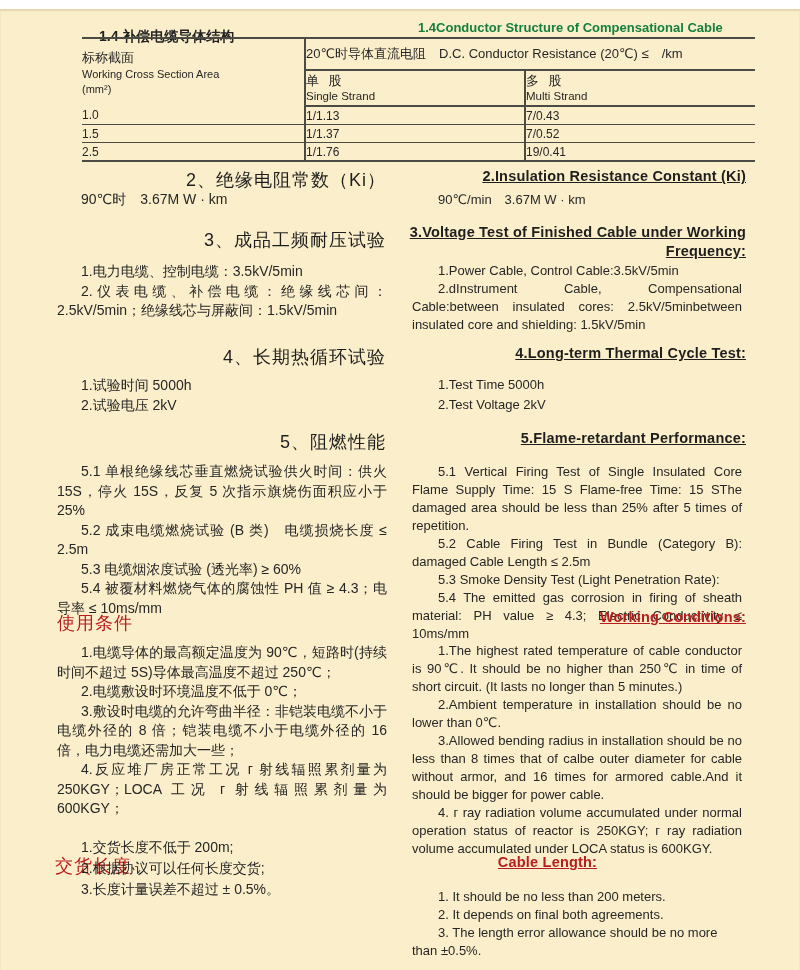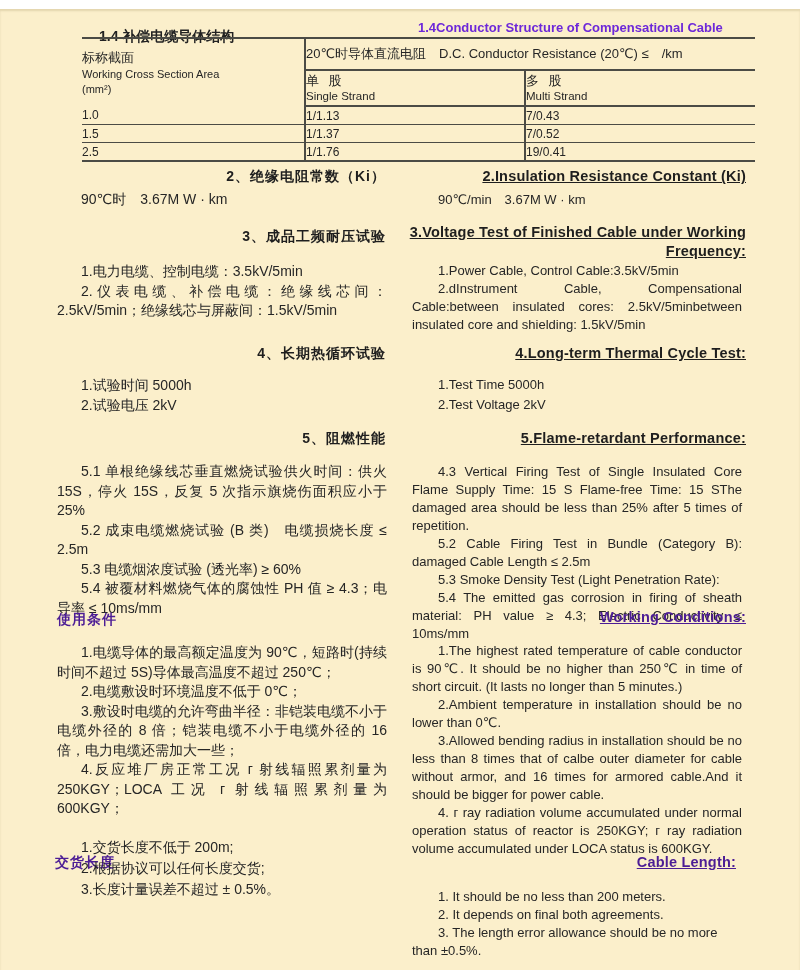--- a/index.html
+++ b/index.html
@@ -9,21 +9,21 @@
     font-family:"Liberation Sans","DejaVu Sans",sans-serif;
     color:#262626;
   }
   .page{
     position:absolute;left:0;top:9px;width:800px;height:961px;
     background:#FBEFCB;
     box-shadow:inset 0 2px 2px rgba(160,140,90,0.25);
   }
   
   .title-cn{position:absolute;left:55px;top:19px;font-size:14px;font-weight:600;color:#222;margin-left:44px;}
-  .title-en{position:absolute;left:418px;top:11px;font-size:13px;font-weight:600;color:#6d28d9;}
+  .title-en{position:absolute;left:418px;top:11px;font-size:13px;font-weight:600;color:#15803d;}
   
   .ctable{
     position:absolute;left:82px;top:28px;width:673px;
     border-collapse:collapse;table-layout:fixed;
     border-top:2px solid #4B4B45;border-bottom:2px solid #4B4B45;
   }
   .ctable td{padding:0;vertical-align:middle;text-align:left;}
   .ctable .c1{border-right:2px solid #4B4B45;}
   .ctable .rh{border-bottom:2px solid #4B4B45;font-size:13px;height:30px;}
   .ctable .shrow td{border-bottom:2px solid #4B4B45;height:34px;}
@@ -33,33 +33,33 @@
   .ctable .drow td.vl{border-right:2px solid #4B4B45;}
   .c1-cn{font-size:13px;line-height:18px;}
   .c1-en{font-size:11px;line-height:15px;}
   .sh-cn{font-size:13px;line-height:17px;letter-spacing:3px;}
   .sh-en{font-size:11.5px;line-height:15px;}
   
   .hl{position:absolute;left:40px;width:346px;text-align:right;}
   .hr{position:absolute;left:405px;width:341px;text-align:right;}
   .bl{position:absolute;left:57px;width:330px;}
   .br{position:absolute;left:412px;width:330px;}
-  .h-cn{font-size:14px;font-weight:bold;color:#1e1e1e;letter-spacing:1px;}
+  .h-cn{font-size:18px;font-weight:normal;color:#1e1e1e;letter-spacing:1px;}
   .h-en{font-size:14.5px;font-weight:bold;color:#1e1e1e;letter-spacing:0.2px;text-decoration:underline;}
-  .navy{color:#4c1d95;}
+  .navy{color:#b91c1c;}
   .body-cn{font-size:14px;line-height:19.5px;text-align:justify;}
   .body-en{font-size:13px;line-height:18px;text-align:justify;}
   .body-cn p,.body-en p{margin:0;text-indent:24px;}
   .body-en p{text-indent:26px;}
   .nowrap p{text-indent:24px;text-align:left;}
   .lh20 p{line-height:20px;}
   .lh21 p{line-height:21px;}
   .wc-head-l{position:absolute;left:57px;}
   .dl-head-l{position:absolute;left:55px;}
-  .hr-narrow{position:absolute;left:413px;width:323px;text-align:right;}
+  .hr-narrow{position:absolute;left:386px;width:323px;text-align:center;}
 </style>
 </head>
 <body>
 
 <div class="page">
 
   <div class="title-cn">1.4 补偿电缆导体结构</div>
   <div class="title-en">1.4Conductor Structure of Compensational Cable</div>
 
   <table class="ctable">
@@ -141,21 +141,21 @@
 
   <div class="hl h-cn" style="top:421px">5、阻燃性能</div>
   <div class="hr h-en" style="top:421px">5.Flame-retardant Performance:</div>
   <div class="bl body-cn" style="top:453px">
     <p>5.1 单根绝缘线芯垂直燃烧试验供火时间：供火 15S，停火 15S，反复 5 次指示旗烧伤面积应小于 25%</p>
     <p>5.2 成束电缆燃烧试验 (B 类)　电缆损烧长度 ≤ 2.5m</p>
     <p>5.3 电缆烟浓度试验 (透光率) ≥ 60%</p>
     <p>5.4 被覆材料燃烧气体的腐蚀性 PH 值 ≥ 4.3；电导率 ≤ 10ms/mm</p>
   </div>
   <div class="br body-en" style="top:454px">
-    <p>4.3 Vertical Firing Test of Single Insulated Core  Flame Supply Time: 15 S  Flame-free Time: 15 SThe damaged area should be less than 25% after 5 times of repetition.</p>
+    <p>5.1 Vertical Firing Test of Single Insulated Core  Flame Supply Time: 15 S  Flame-free Time: 15 SThe damaged area should be less than 25% after 5 times of repetition.</p>
     <p>5.2 Cable Firing Test in Bundle (Category B):  damaged Cable Length ≤ 2.5m</p>
     <p>5.3 Smoke Density Test (Light Penetration Rate):</p>
     <p>5.4 The emitted gas corrosion in firing of sheath material: PH value ≥ 4.3; Electric Conductivity ≤ 10ms/mm</p>
   </div>
 
   <div class="wc-head-l h-cn navy" style="top:602px">使用条件</div>
   <div class="hr h-en navy" style="top:600px">Working Conditions:</div>
   <div class="bl body-cn" style="top:634px">
     <p>1.电缆导体的最高额定温度为 90℃，短路时(持续时间不超过 5S)导体最高温度不超过 250℃；</p>
     <p>2.电缆敷设时环境温度不低于 0℃；</p>

